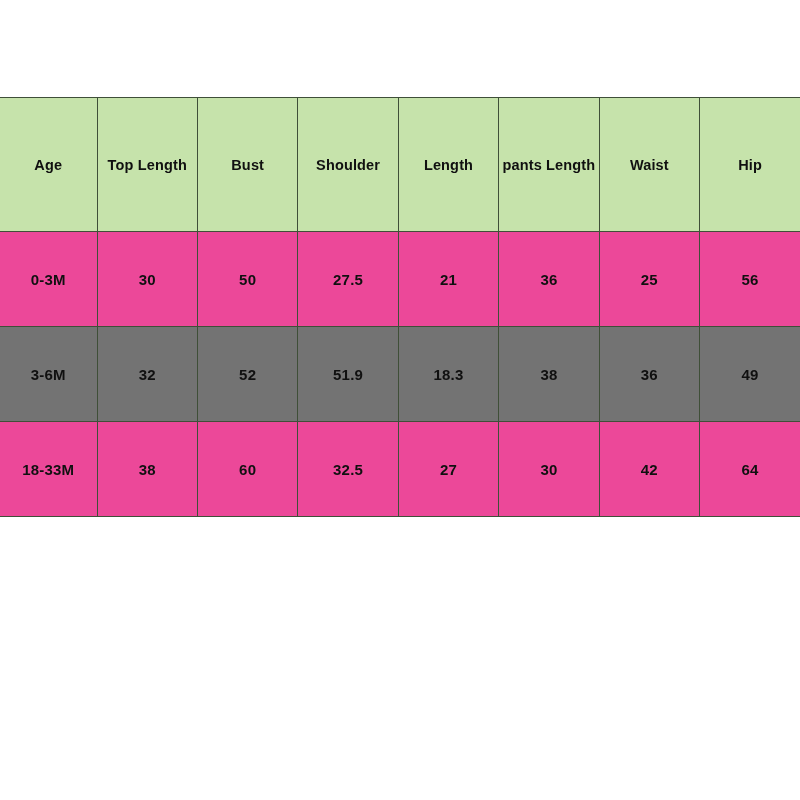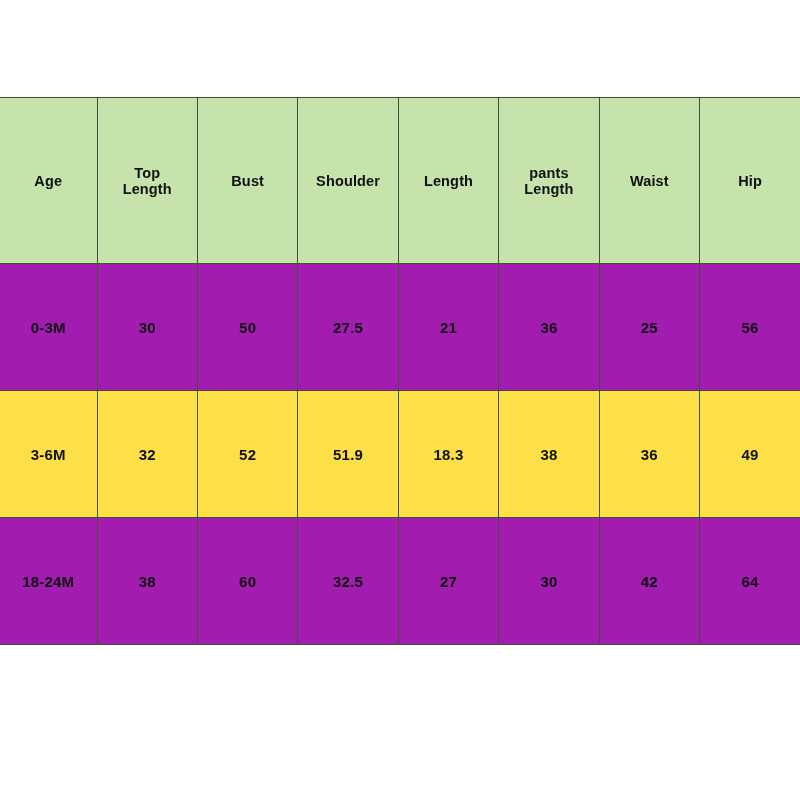--- a/index.html
+++ b/index.html
@@ -35,45 +35,45 @@
     table-layout: fixed;
   }
 
   table.size-table td,
   table.size-table th {
     border: 1px solid #3f4f38;
     text-align: center;
     vertical-align: middle;
     color: #101010;
     font-weight: bold;
-    padding: 16px;
+    padding: 0;
   }
 
   
   col.c-age      { width: 97px; }
   col.c-data     { width: 100.4px; }
 
   thead th {
     height: 133px;
     background: #c6e3ab;
     font-size: 14.5px;
     letter-spacing: 0.15px;
   }
 
   tbody td {
     height: 94px;
     font-size: 15px;
     letter-spacing: 0.2px;
   }
 
   tbody tr.stripe-pale td {
-    background: #a21caf;
+    background: #ec4899;
   }
   tbody tr.stripe-green td {
-    background: #fde047;
+    background: #737373;
   }
 
   
   table.size-table tr > *:first-child { border-left: none; }
   table.size-table tr > *:last-child  { border-right: none; }
 </style>
 </head>
 <body>
 
 <div class="page">
@@ -119,21 +119,21 @@
           <td>3-6M</td>
           <td>32</td>
           <td>52</td>
           <td>51.9</td>
           <td>18.3</td>
           <td>38</td>
           <td>36</td>
           <td>49</td>
         </tr>
         <tr class="stripe-pale">
-          <td>18-24M</td>
+          <td>18-33M</td>
           <td>38</td>
           <td>60</td>
           <td>32.5</td>
           <td>27</td>
           <td>30</td>
           <td>42</td>
           <td>64</td>
         </tr>
       </tbody>
     </table>

